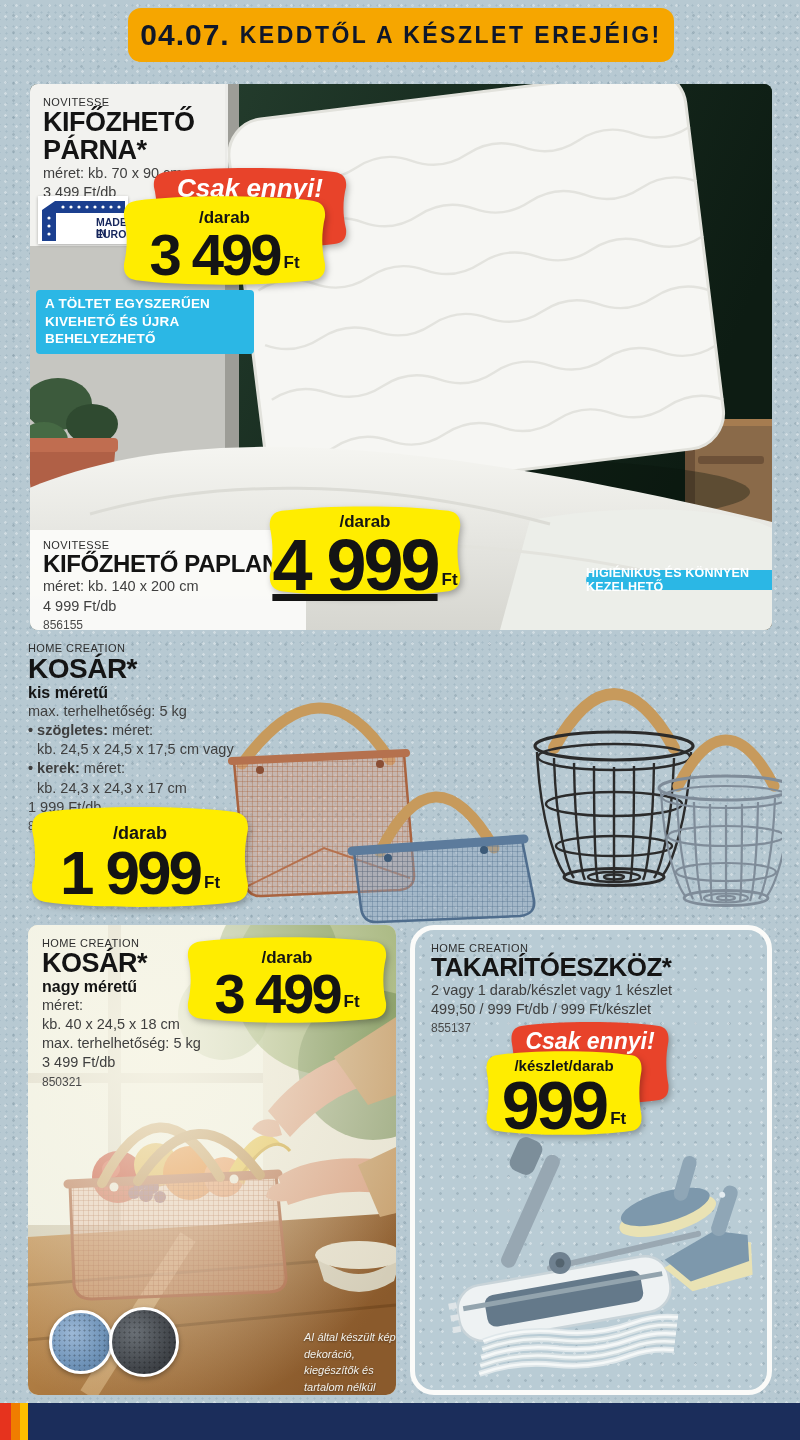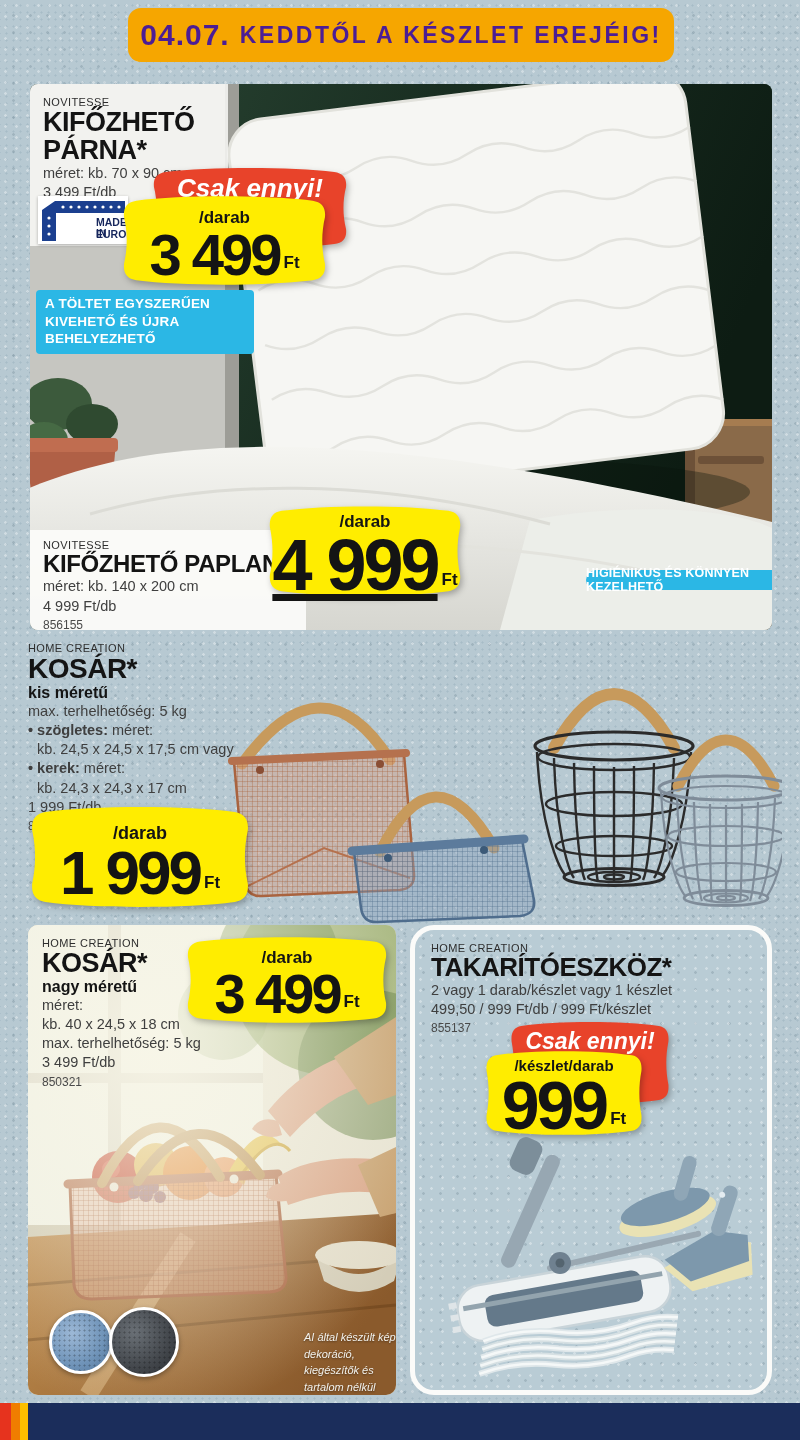--- a/index.html
+++ b/index.html
@@ -15,21 +15,21 @@
     background-position: 0 0, 5px 7px, 3px 2px; }
   .speckle { background-color:#b9ccd5;
     background-image:
       radial-gradient(circle, rgba(255,255,255,.35) 0 1px, transparent 1.6px),
       radial-gradient(circle, rgba(70,95,110,.20) 0 1px, transparent 1.6px);
     background-size: 11px 11px, 17px 17px; }
 
   
   .header-banner { position:absolute; left:128px; top:8px; width:546px; height:54px;
     background:#f6a600; border-radius:13px; display:flex; align-items:center; justify-content:center;
-    gap:10px; color:#4c1d95; }
+    gap:10px; color:#0f172a; }
   .hdr-date { font-size:30px; font-weight:900; letter-spacing:1px; }
   .hdr-text { font-size:23px; font-weight:800; letter-spacing:2.5px; }
 
   .card { position:absolute; overflow:hidden; }
   .scene-svg { position:absolute; inset:0; width:100%; height:100%; display:block; }
 
   
   .card-bed { left:30px; top:84px; width:742px; height:546px; border-radius:8px; background:#1c3123; }
 
   .panel { position:absolute; }

